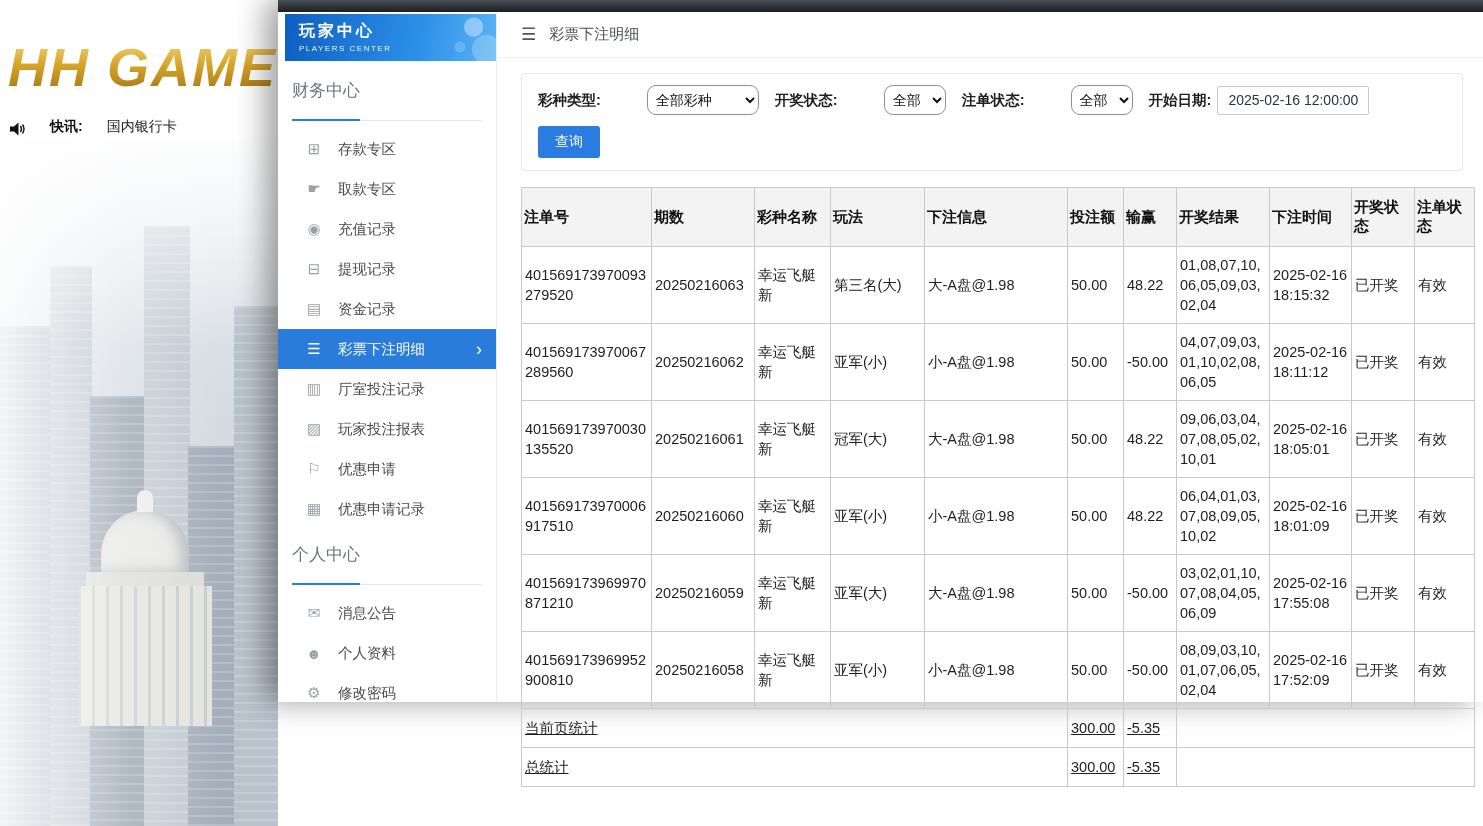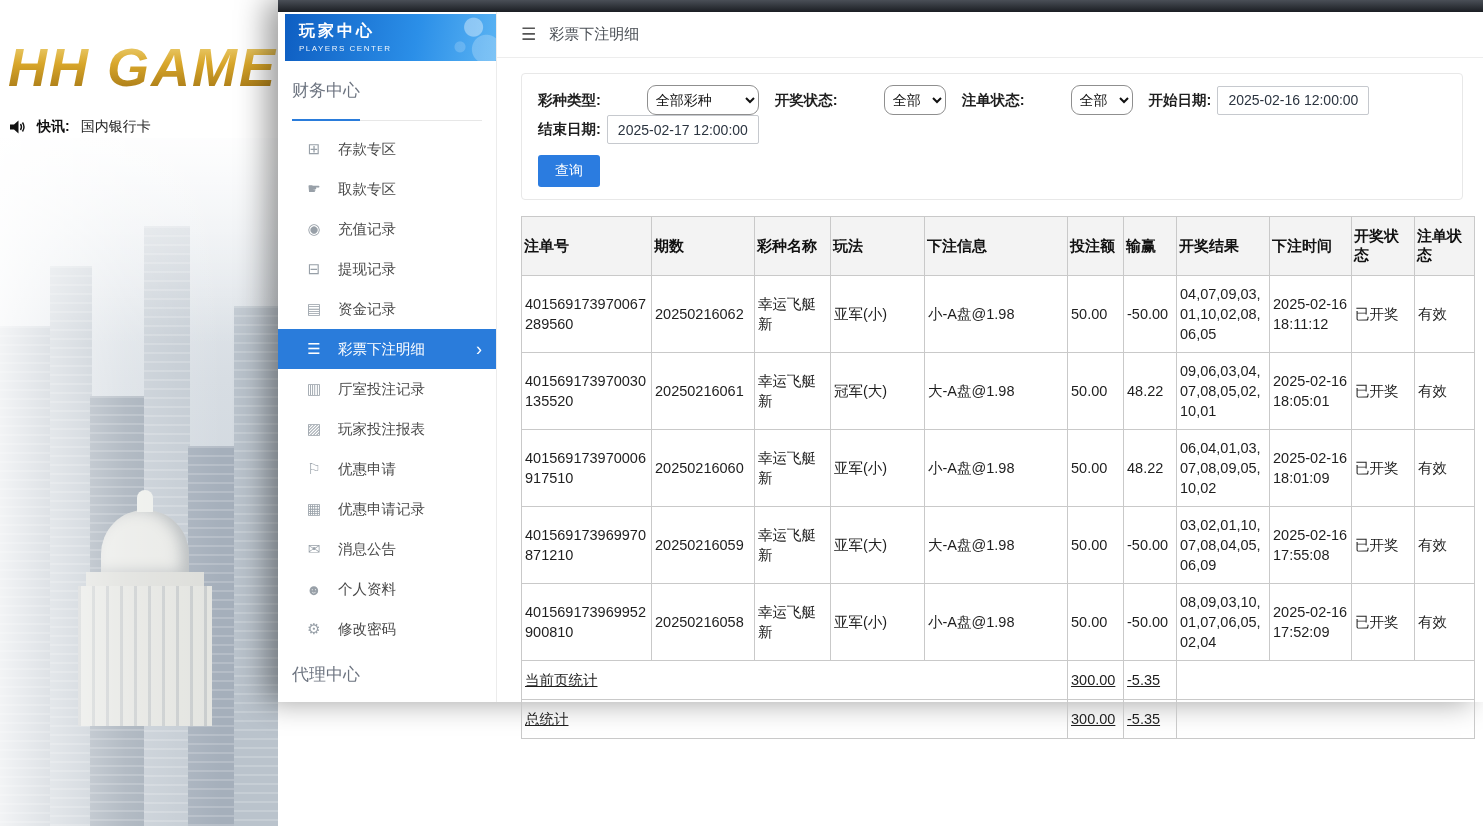--- a/index.html
+++ b/index.html
@@ -6,21 +6,21 @@
   html,body { width:1483px; height:826px; overflow:hidden; }
   body { font-family: "Liberation Sans", "DejaVu Sans", sans-serif; background:#fff; }
 
   .stage { position:relative; width:1483px; height:826px; overflow:hidden; background:#fff; }
 
   
   .site-bg { position:absolute; inset:0; background:#fff; }
   .logo { position:absolute; left:8px; top:36px; font-size:54px; font-weight:800; font-style:italic;
           letter-spacing:2px; background:linear-gradient(180deg,#f3dd8a 0%, #d8a62a 45%, #9c6f12 100%);
           -webkit-background-clip:text; background-clip:text; color:transparent; white-space:nowrap; }
-  .ticker { position:absolute; left:10px; top:118px; display:flex; align-items:center; gap:11px;
+  .ticker { position:absolute; left:10px; top:118px; display:flex; align-items:flex-end; gap:24px;
             font-size:14px; color:#111; }
   .ticker-label { font-weight:bold; }
   .ticker-text { color:#222; }
   .cityscape { position:absolute; left:0; top:138px; width:278px; height:688px; overflow:hidden;
                background:linear-gradient(180deg,#eef1f4 0%, #d7dde3 35%, #c3ccd4 100%); }
   .bld { position:absolute; bottom:0; background-image:repeating-linear-gradient(180deg, rgba(255,255,255,.18) 0 2px, transparent 2px 9px); }
   .b1 { left:0;   width:52px; height:500px; background-color:#aab4bf; }
   .b2 { left:50px;width:42px; height:560px; background-color:#b9c2cb; }
   .b3 { left:90px;width:56px; height:430px; background-color:#9aa5b1; }
   .b4 { left:144px;width:46px; height:600px; background-color:#c2cad2; }
@@ -170,20 +170,21 @@
               <span class="sb-label">玩家投注报表</span>
             </div>
             <div class="sb-item">
               <span class="sb-icon">⚐</span>
               <span class="sb-label">优惠申请</span>
             </div>
             <div class="sb-item">
               <span class="sb-icon">▦</span>
               <span class="sb-label">优惠申请记录</span>
             </div>
+            <div class="sb-section"><span>个人中心</span></div>
             <div class="sb-item">
               <span class="sb-icon">✉</span>
               <span class="sb-label">消息公告</span>
             </div>
             <div class="sb-item">
               <span class="sb-icon">☻</span>
               <span class="sb-label">个人资料</span>
             </div>
             <div class="sb-item">
               <span class="sb-icon">⚙</span>
@@ -225,24 +226,20 @@
               </div>
               <div class="fgroup">
                 <span>注单状态:</span>
                 <select class="sel-narrow">
                   <option>全部</option>
                 </select>
               </div>
               <div class="fgroup">
                 <span>开始日期:</span>
                 <input type="text" value="2025-02-16 12:00:00" style="">
-              </div>
-              <div class="fgroup">
-                <span>结束日期:</span>
-                <input type="text" value="2025-02-17 12:00:00" style="">
               </div>
             </div>
             <button class="btn-query">查询</button>
           </div>
 
           <table class="bet-table">
             <colgroup>
               <col style="width:130px">
                 <col style="width:103px">
                 <col style="width:76px">
@@ -265,20 +262,33 @@
                   <th>投注额</th>
                   <th>输赢</th>
                   <th>开奖结果</th>
                   <th>下注时间</th>
                   <th>开奖状态</th>
                   <th>注单状态</th>
                 </tr>
             </thead>
             <tbody>
                 <tr>
+                  <td>401569173970093279520</td>
+                  <td>20250216063</td>
+                  <td>幸运飞艇新</td>
+                  <td>第三名(大)</td>
+                  <td>大-A盘@1.98</td>
+                  <td>50.00</td>
+                  <td>48.22</td>
+                  <td>01,08,07,10,06,05,09,03,02,04</td>
+                  <td>2025-02-16 18:15:32</td>
+                  <td>已开奖</td>
+                  <td>有效</td>
+                </tr>
+                <tr>
                   <td>401569173970067289560</td>
                   <td>20250216062</td>
                   <td>幸运飞艇新</td>
                   <td>亚军(小)</td>
                   <td>小-A盘@1.98</td>
                   <td>50.00</td>
                   <td>-50.00</td>
                   <td>04,07,09,03,01,10,02,08,06,05</td>
                   <td>2025-02-16 18:11:12</td>
                   <td>已开奖</td>

